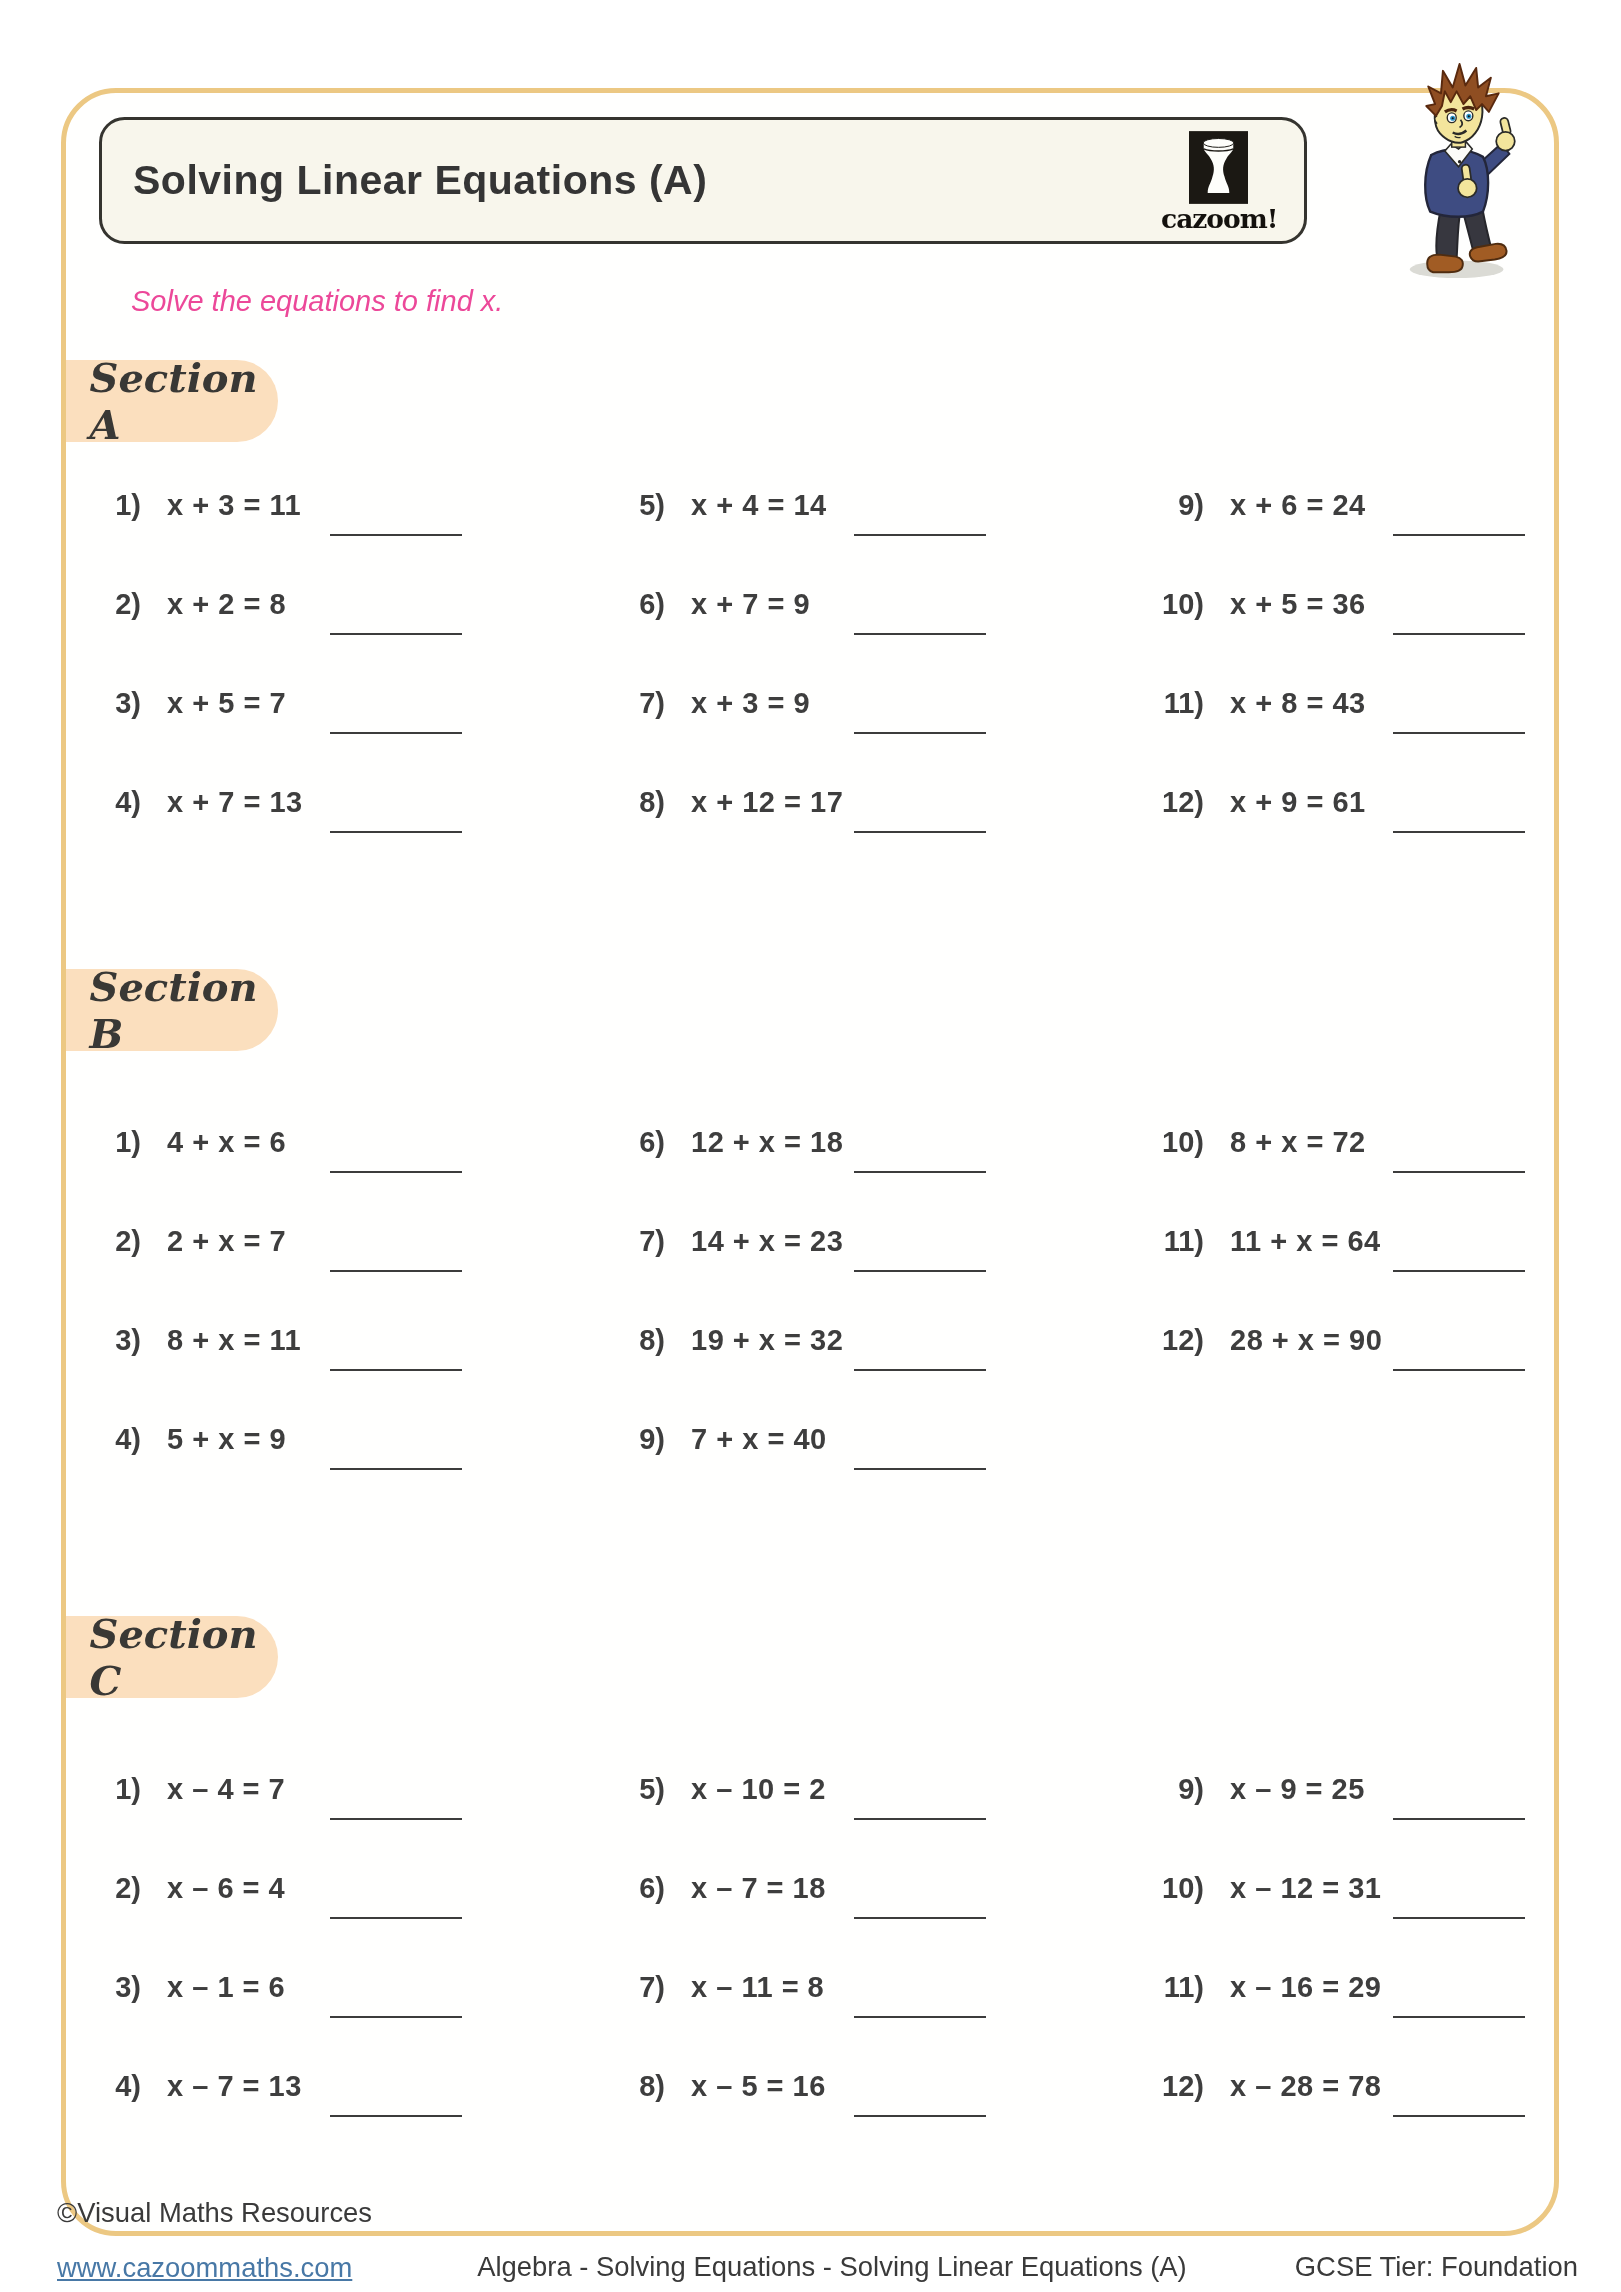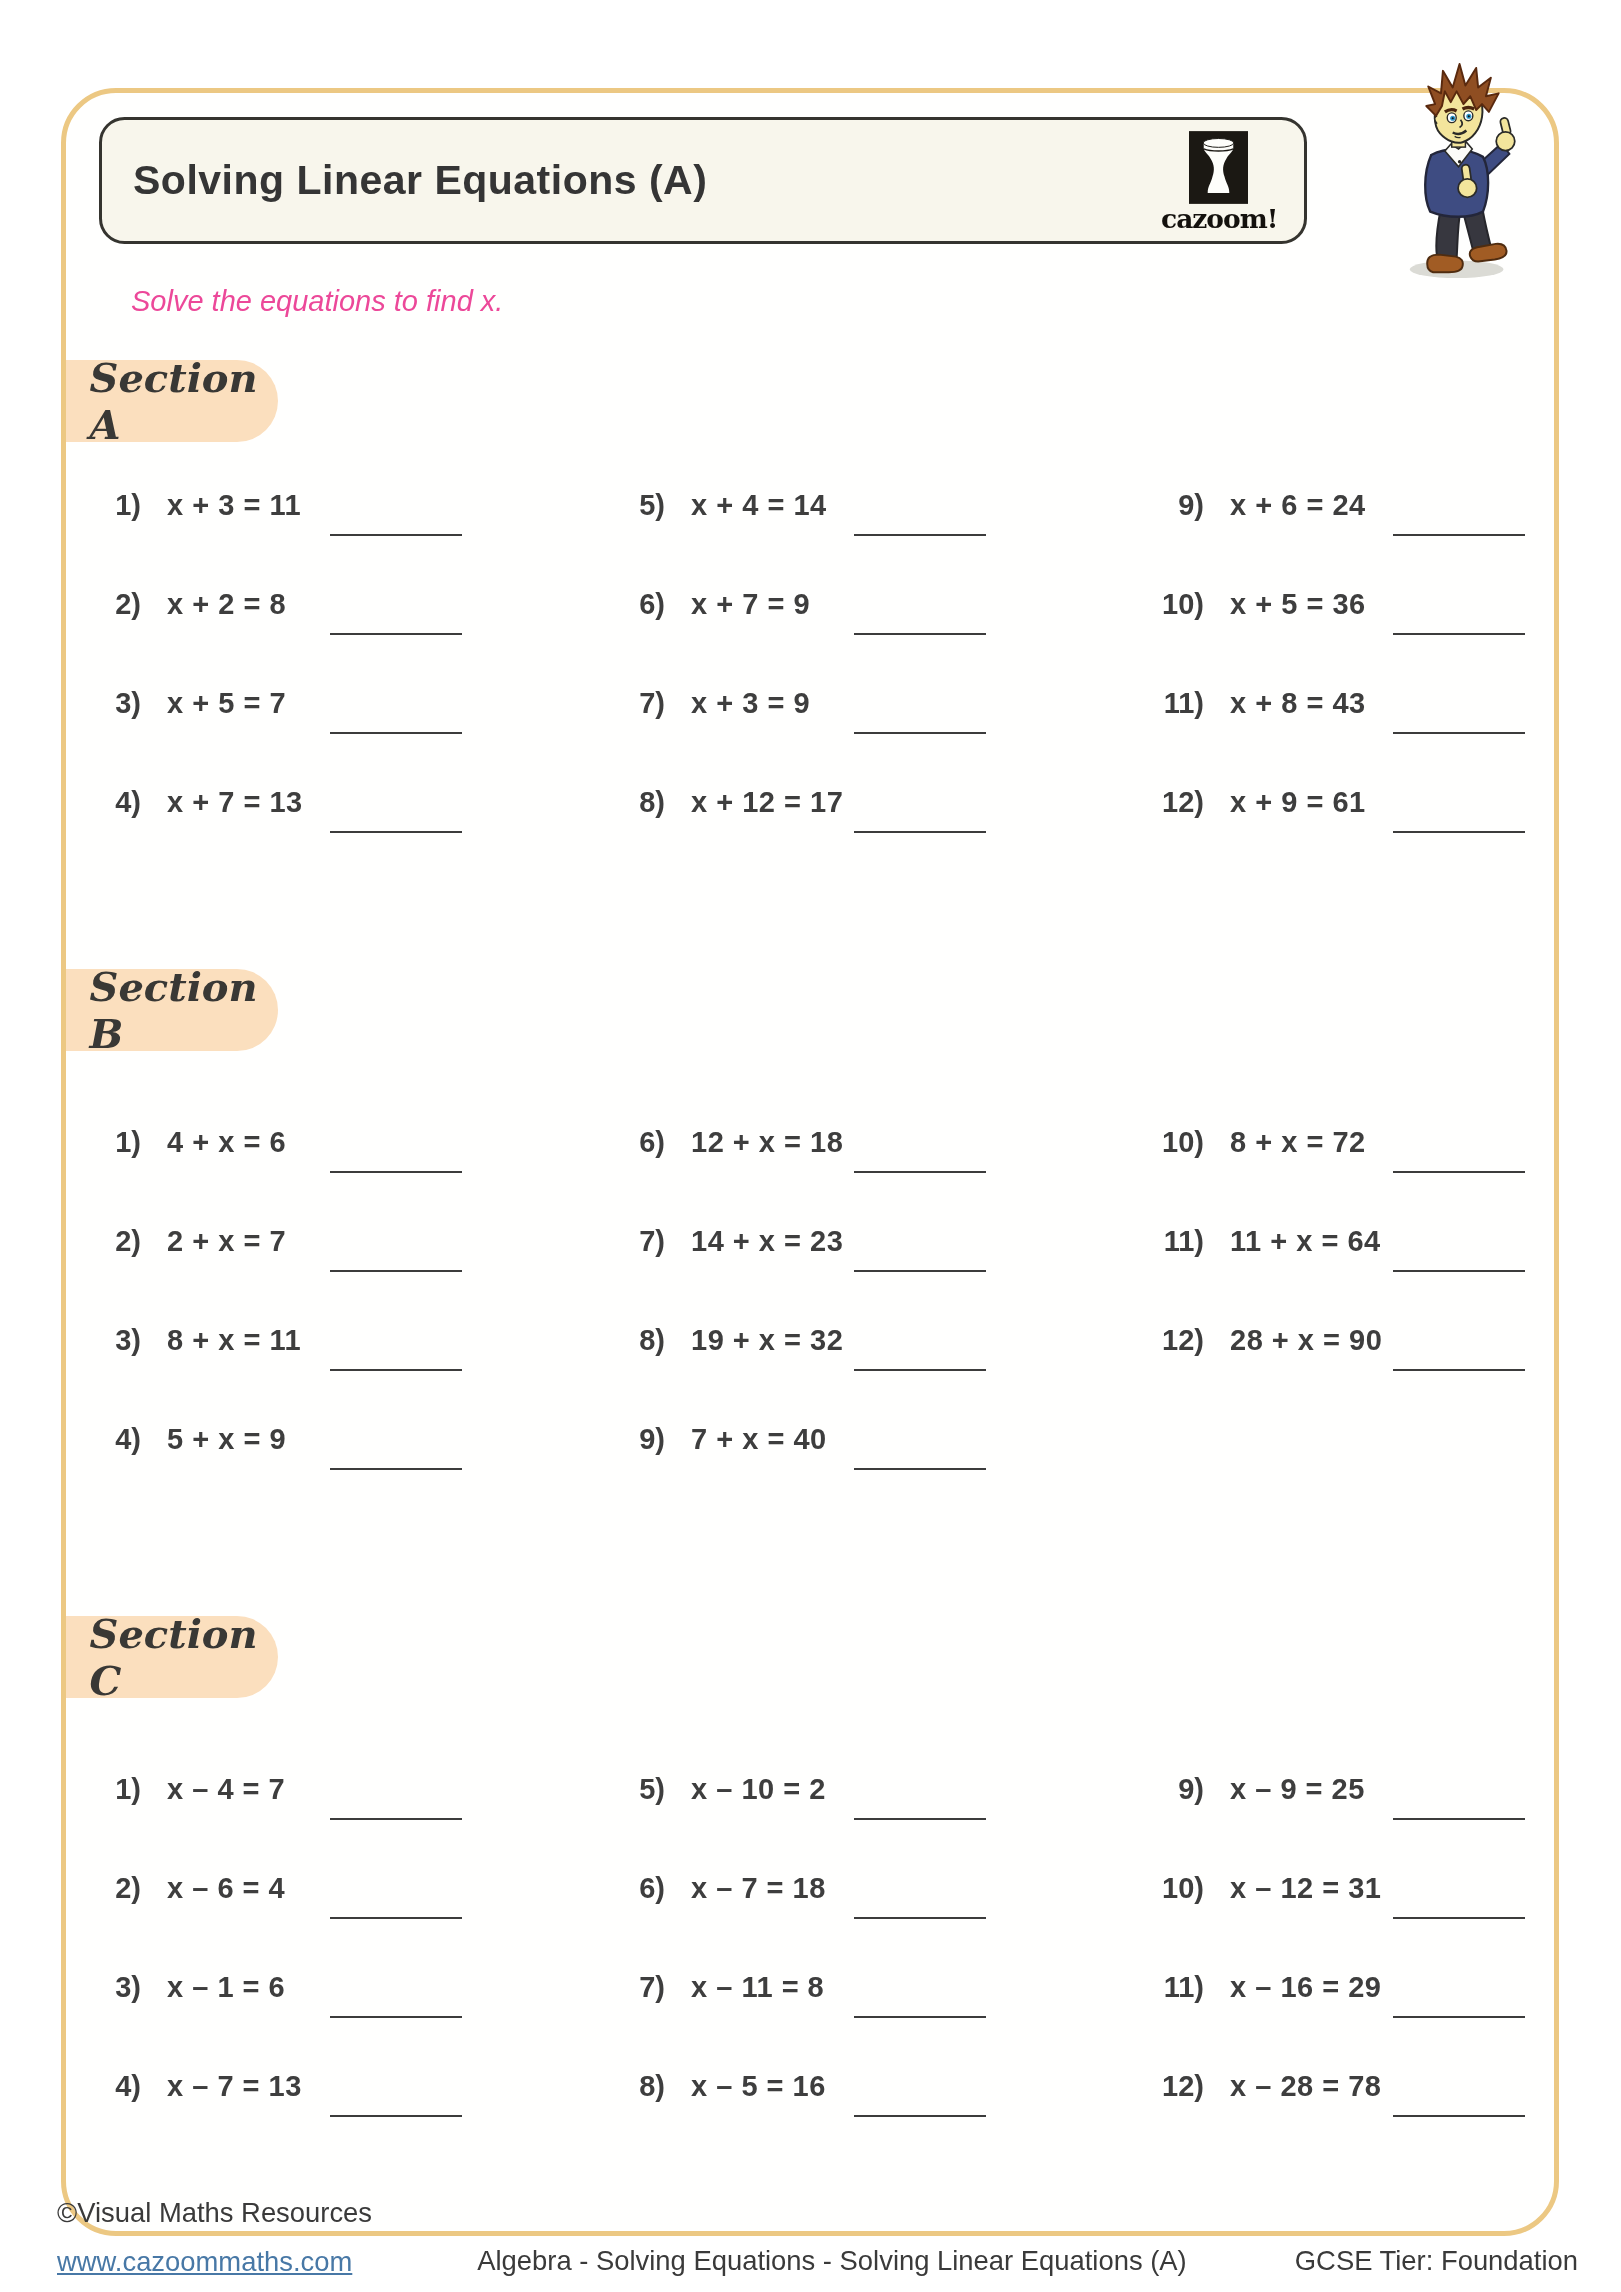--- a/index.html
+++ b/index.html
@@ -48,21 +48,21 @@
   .problem{position:relative;white-space:nowrap;}
   .pnum{display:inline-block;width:51px;text-align:right;margin-right:21.6px;
     font-size:29px;font-weight:bold;color:var(--eq);}
   .peq{font-size:29px;font-weight:bold;color:var(--eq);letter-spacing:0.5px;}
   .answer-line{position:absolute;left:240px;top:45px;width:132px;height:0;
     border-bottom:2.9px solid #3C3C3C;}
 
   
   .footer{position:absolute;left:57px;top:2197px;width:1521px;
     display:flex;align-items:flex-end;}
-  .foot-left{display:flex;flex-direction:column;gap:17px;min-width:323px;}
+  .foot-left{display:flex;flex-direction:column;gap:23px;min-width:323px;}
   .copyright{font-size:27.4px;color:#3A3A3A;}
   .website{font-size:27.4px;color:var(--link);text-decoration:underline;}
   .foot-center{flex:1;text-align:center;font-size:27.4px;color:#3A3A3A;padding-bottom:1px;}
   .foot-right{font-size:27.4px;color:#3A3A3A;min-width:294px;text-align:right;padding-bottom:1px;}
 </style>
 </head>
 <body>
 
 <div class="page">
   <div class="frame">

